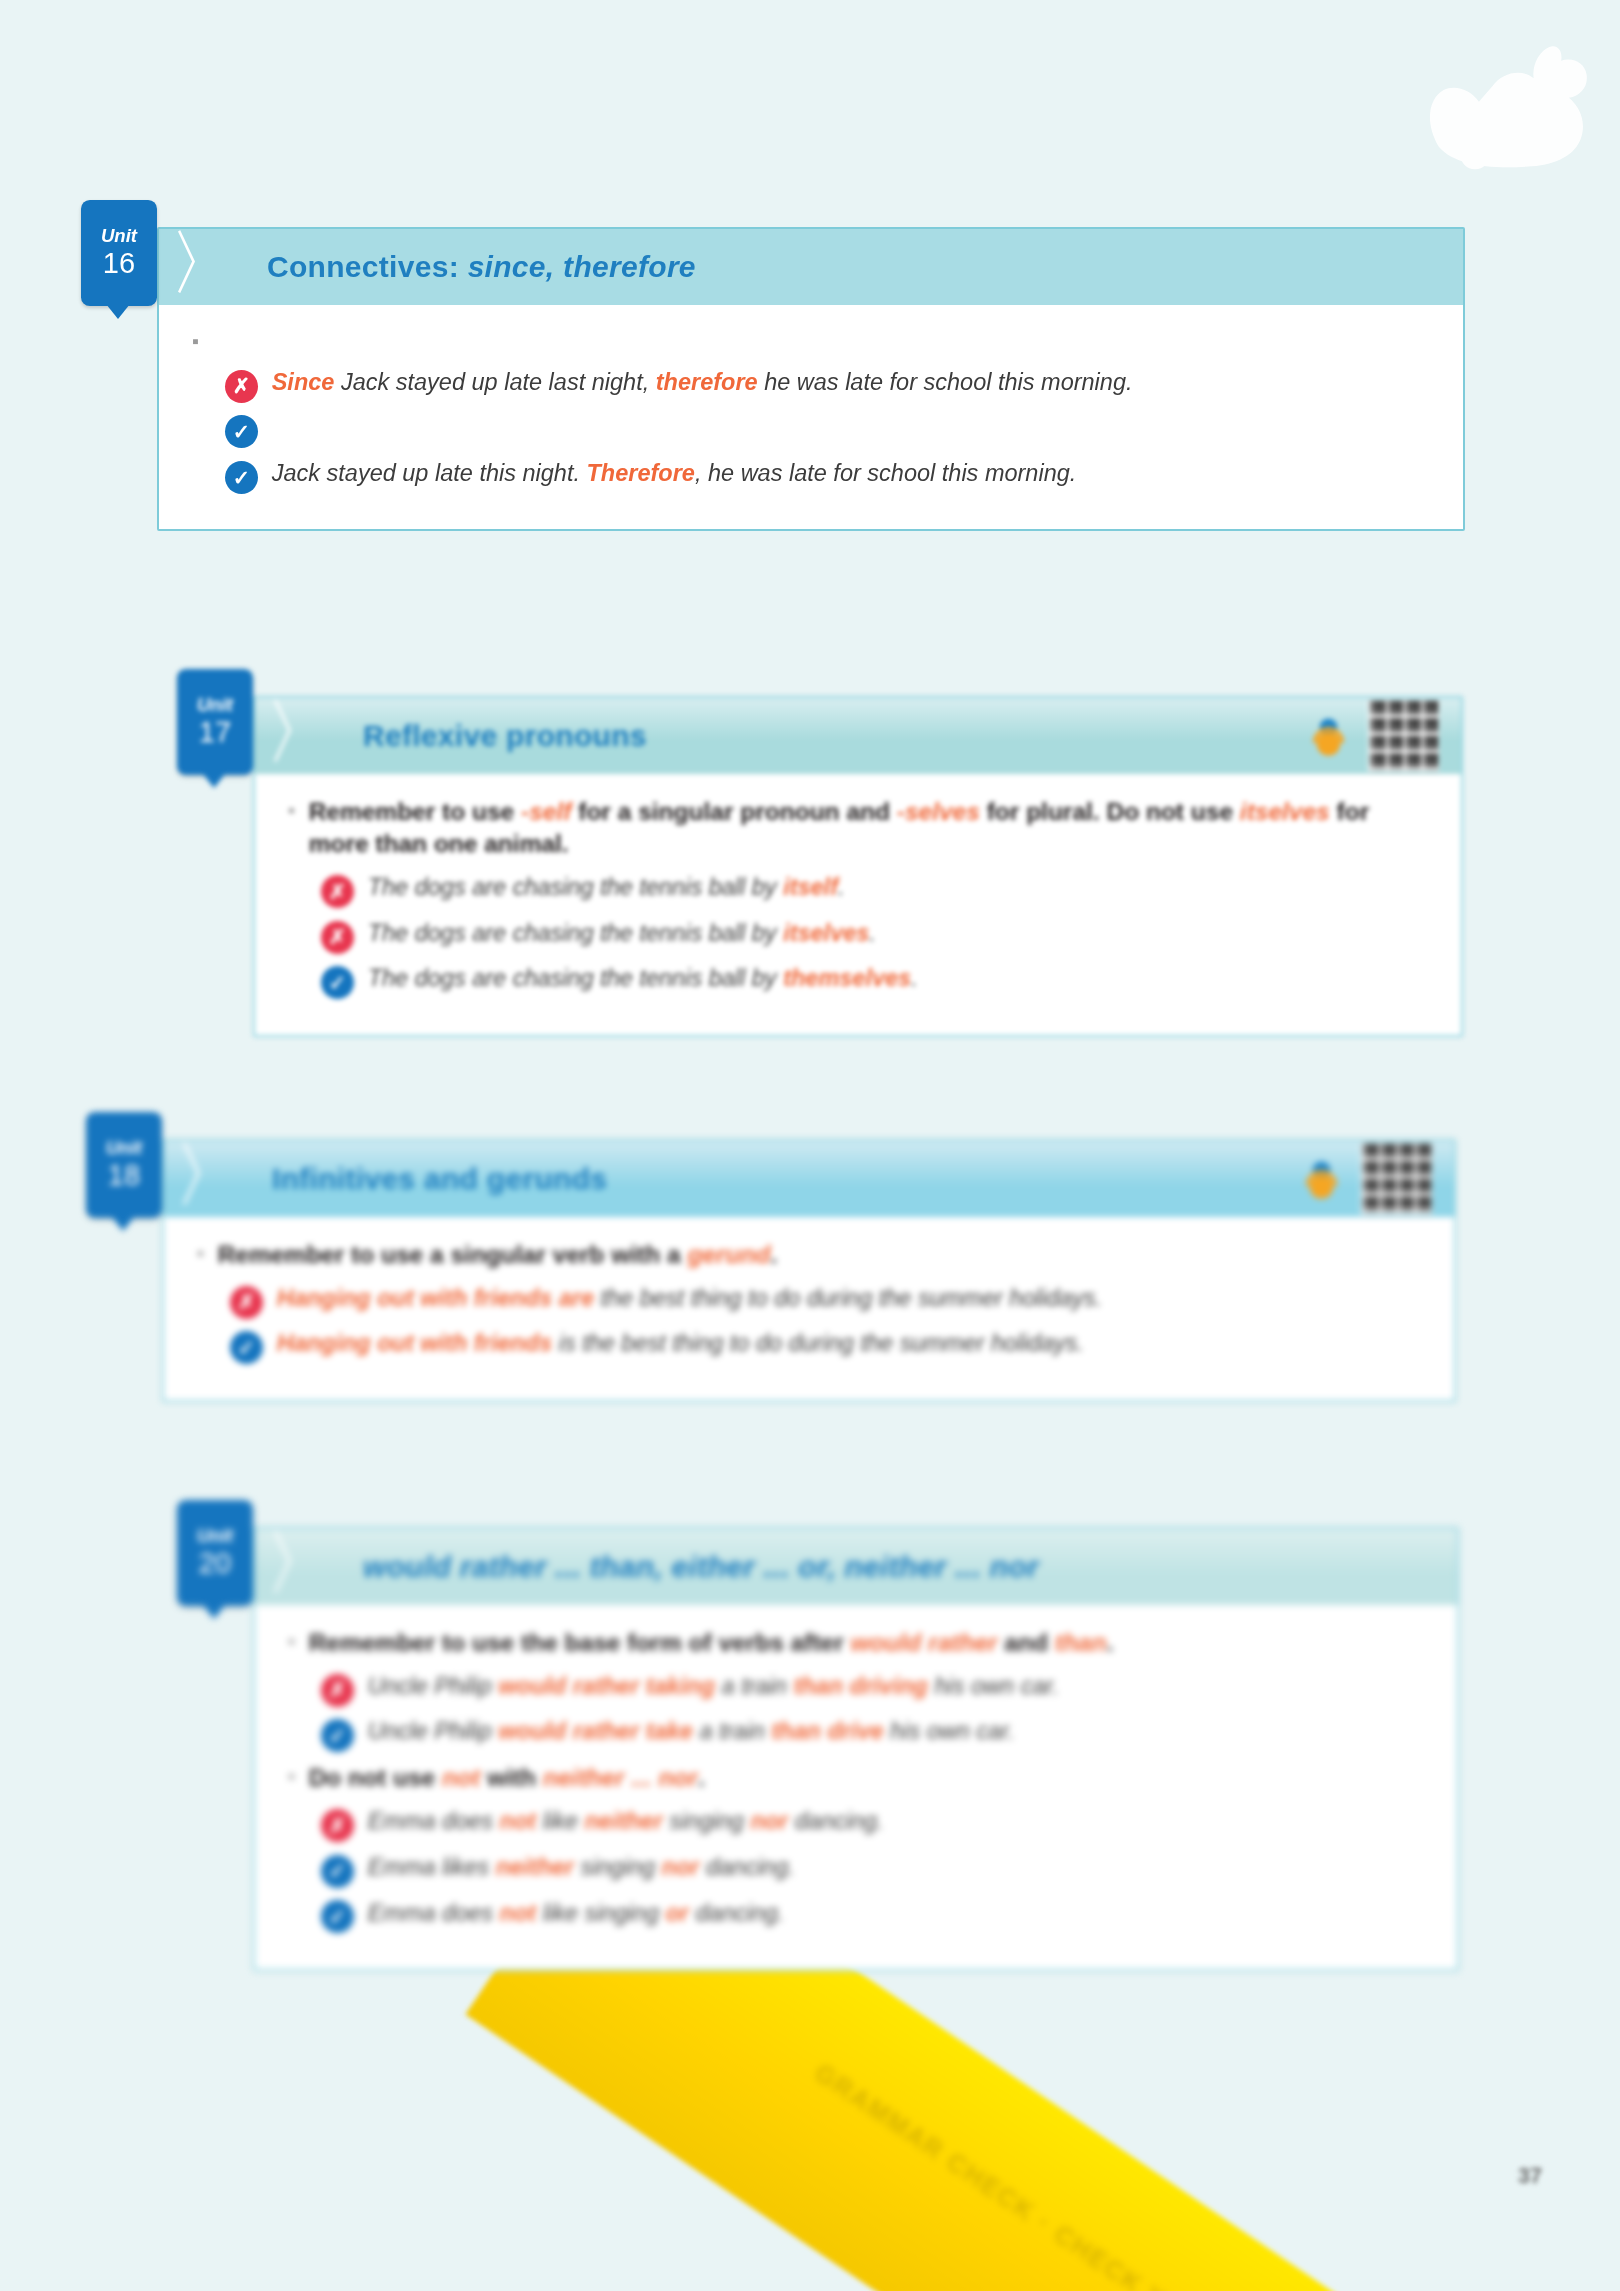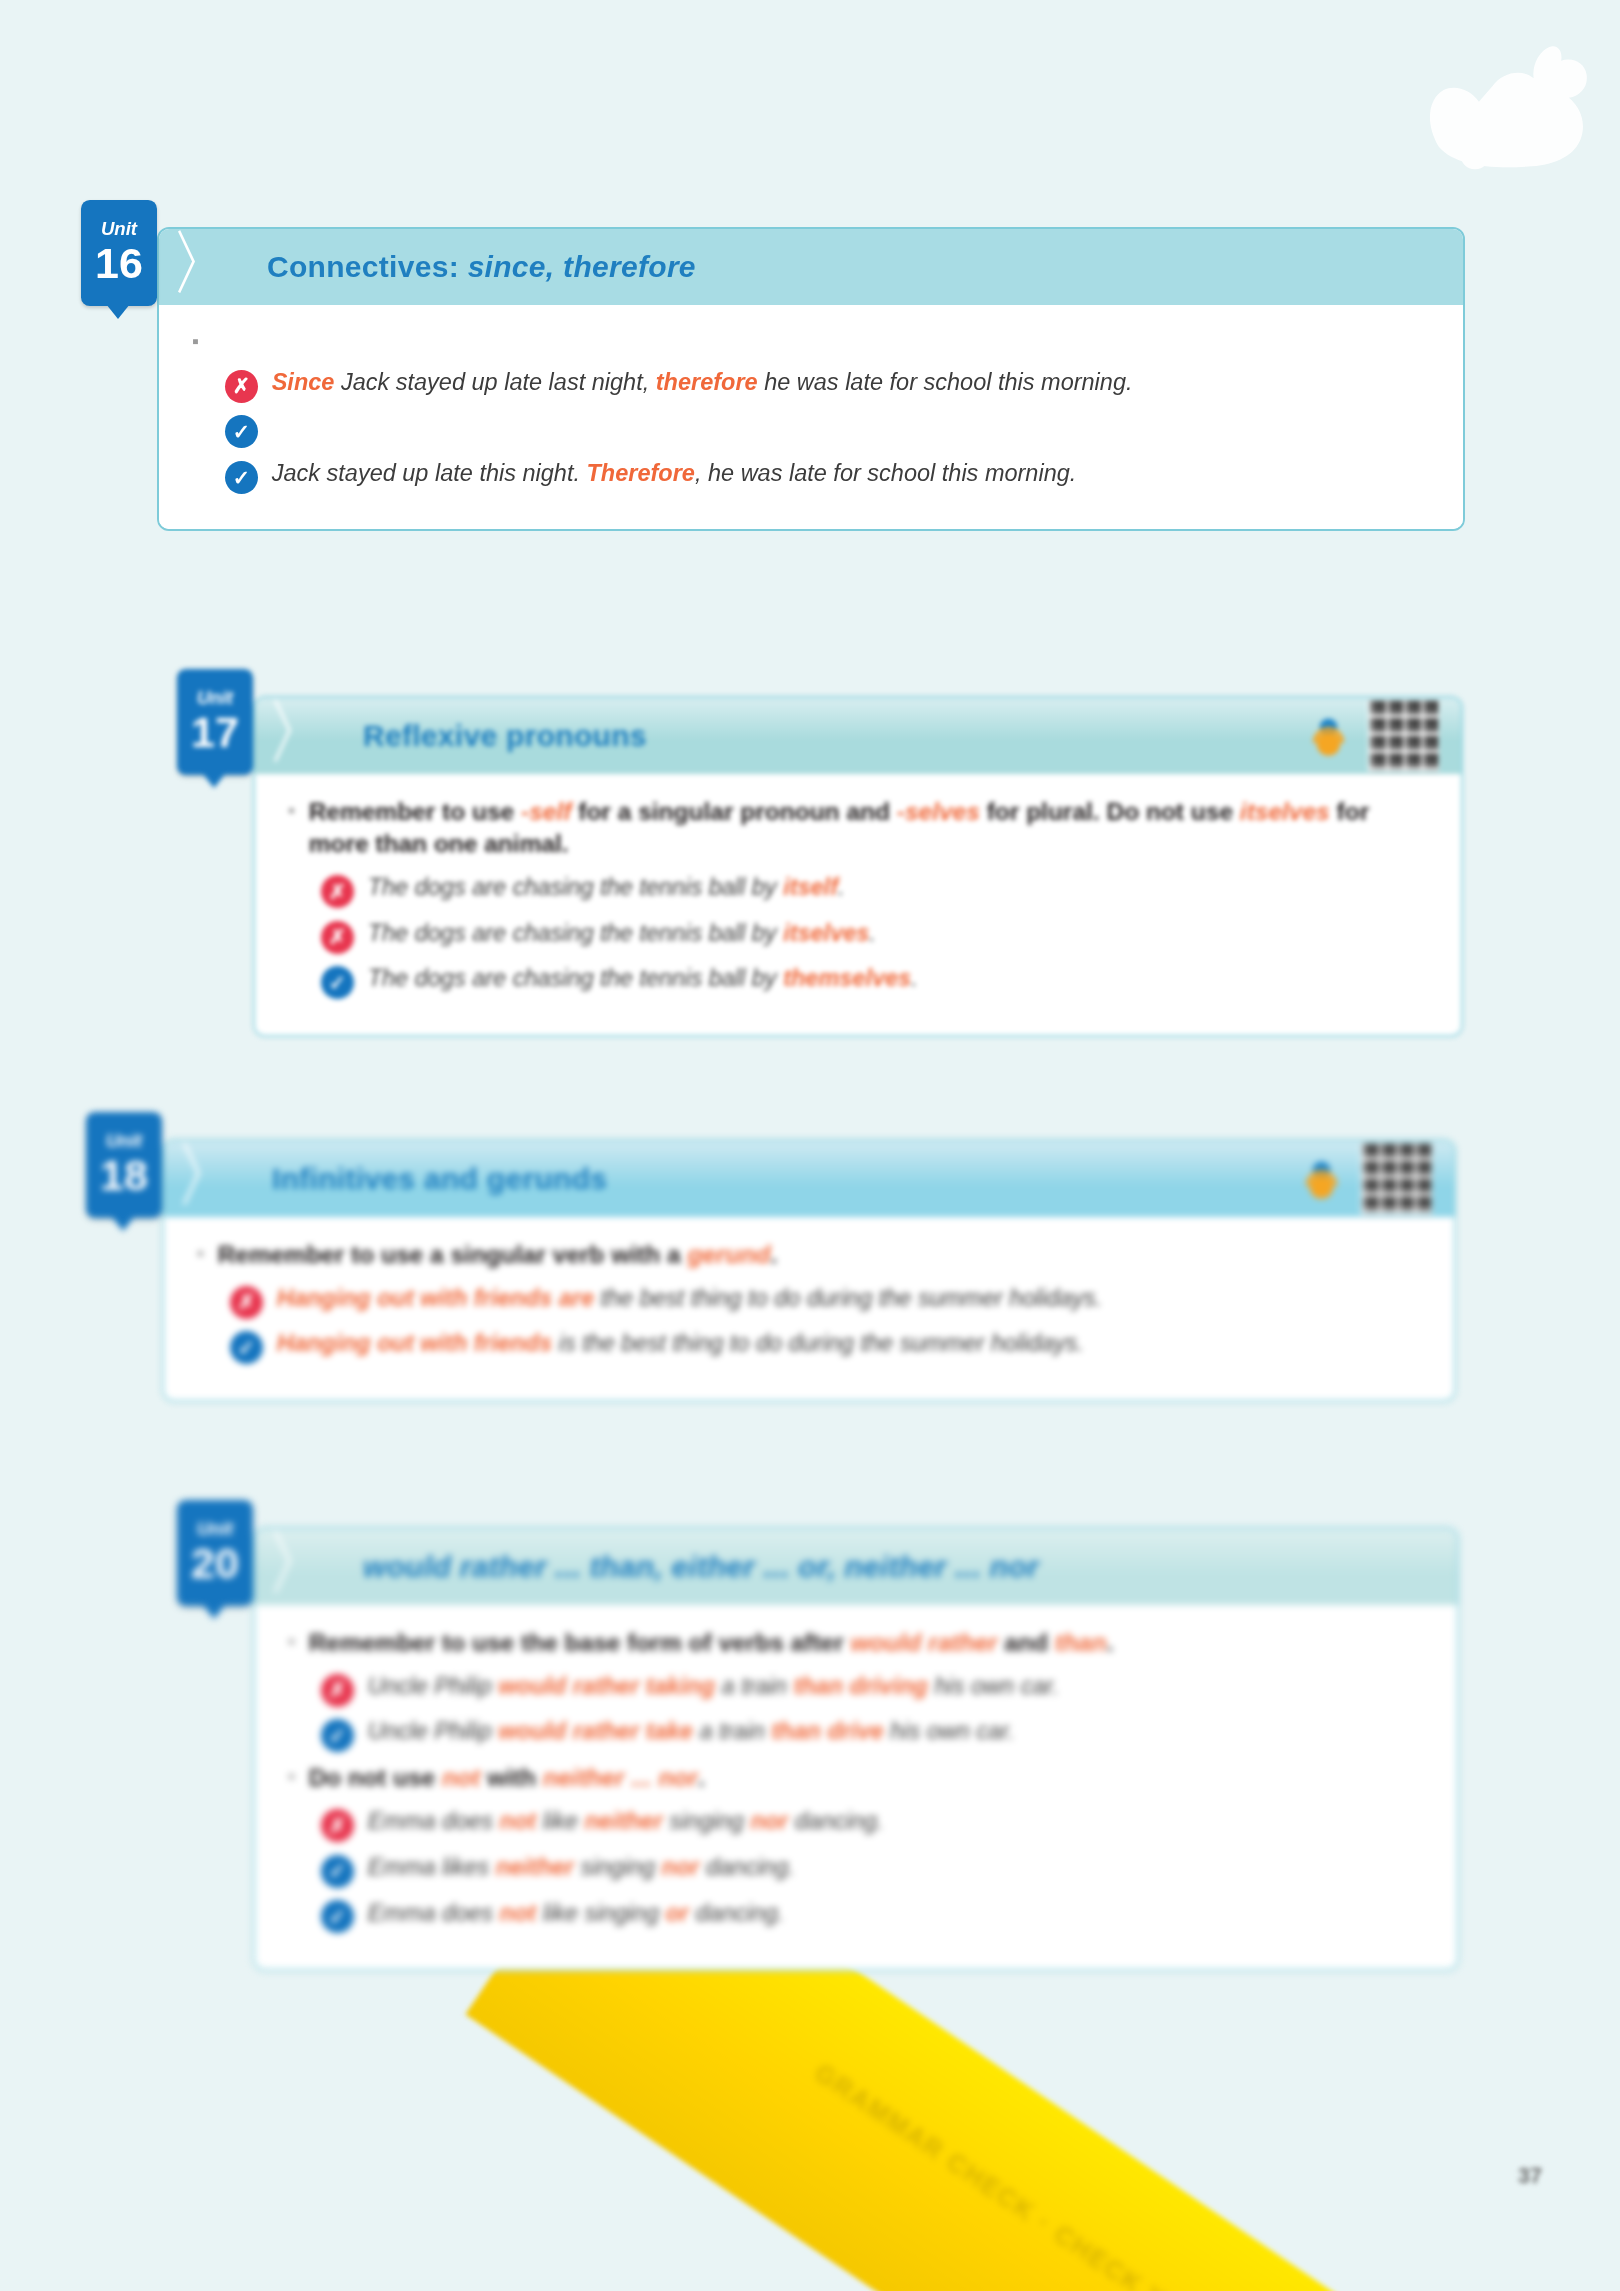--- a/index.html
+++ b/index.html
@@ -27,21 +27,21 @@
   .yellow-banner .bt{
     position:absolute; left:323px; top:90px; width:1078px;
     color:#d8b400; font-weight:bold; font-size:25.5px; letter-spacing:2px;
     filter:blur(2.5px); white-space:nowrap;
   }
 
   
   .unit{ position:absolute; }
 
   .unit-shell{
-    border-radius:12px;
+    border-radius:2px;
     background:#ffffff;
     border:2.9px solid #8ed3e0;
     overflow:hidden;
   }
   .unit-16 .unit-shell{ border-color:#7ecbd9; }
 
   .unit-head{
     height:76px; display:flex; align-items:center;
     padding-left:108px; position:relative;
   }
@@ -62,21 +62,21 @@
     display:flex; flex-direction:column; align-items:center; justify-content:center;
     color:#fff; z-index:6;
     box-shadow:0 2px 3.9px rgba(0,0,0,.18);
   }
   .unit-tab:after{
     content:""; position:absolute; left:50%; bottom:-13.7px; margin-left:-12.7px;
     border-left:12.7px solid transparent; border-right:12.7px solid transparent;
     border-top:15.7px solid #1575bf;
   }
   .unit-tab .u-lbl{ font-size:18.6px; font-weight:bold; font-style:italic; line-height:1; margin-bottom:3.9px;}
-  .unit-tab .u-num{ font-size:43px; font-weight:bold; line-height:1; }
+  .unit-tab .u-num{ font-size:29px; font-weight:normal; line-height:1; }
 
   .chev{
     position:absolute; z-index:5; width:33px; height:84px;
     color:#ffffff; font-size:71px; line-height:80px; font-weight:100;
   }
 
   
   .unit-body{ padding:21.6px 33px 25.5px 33px; background:#fff; }
 
   .rule{

